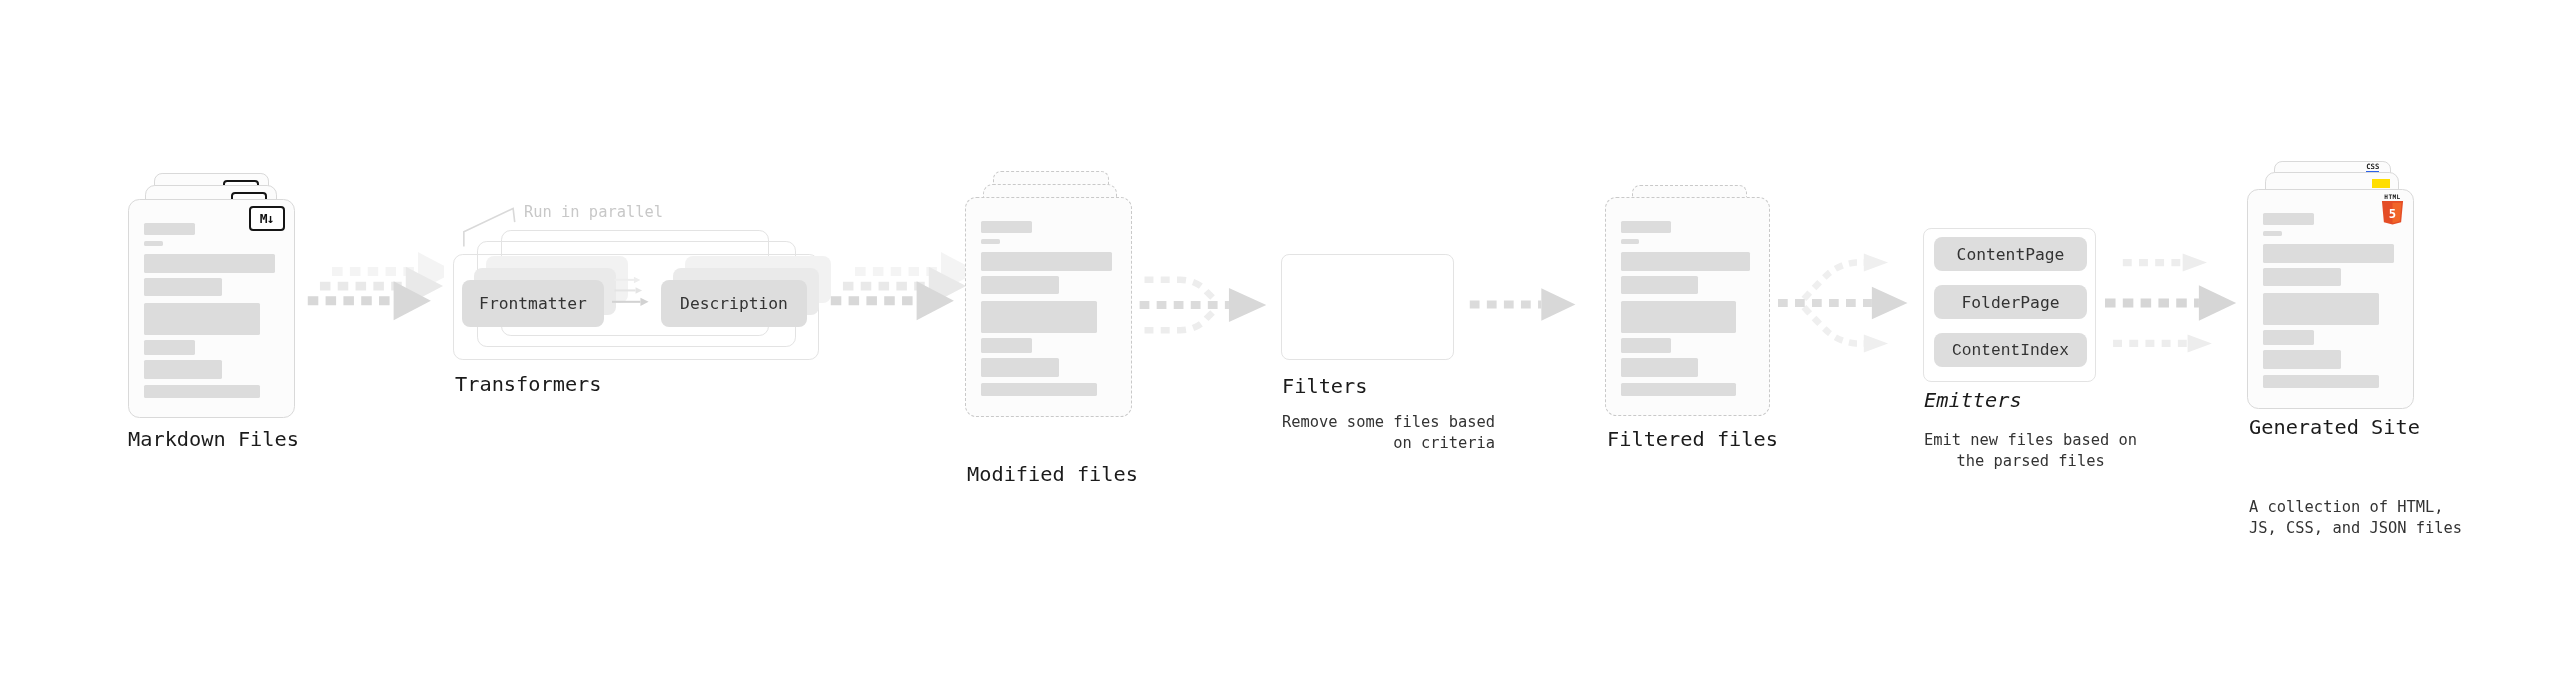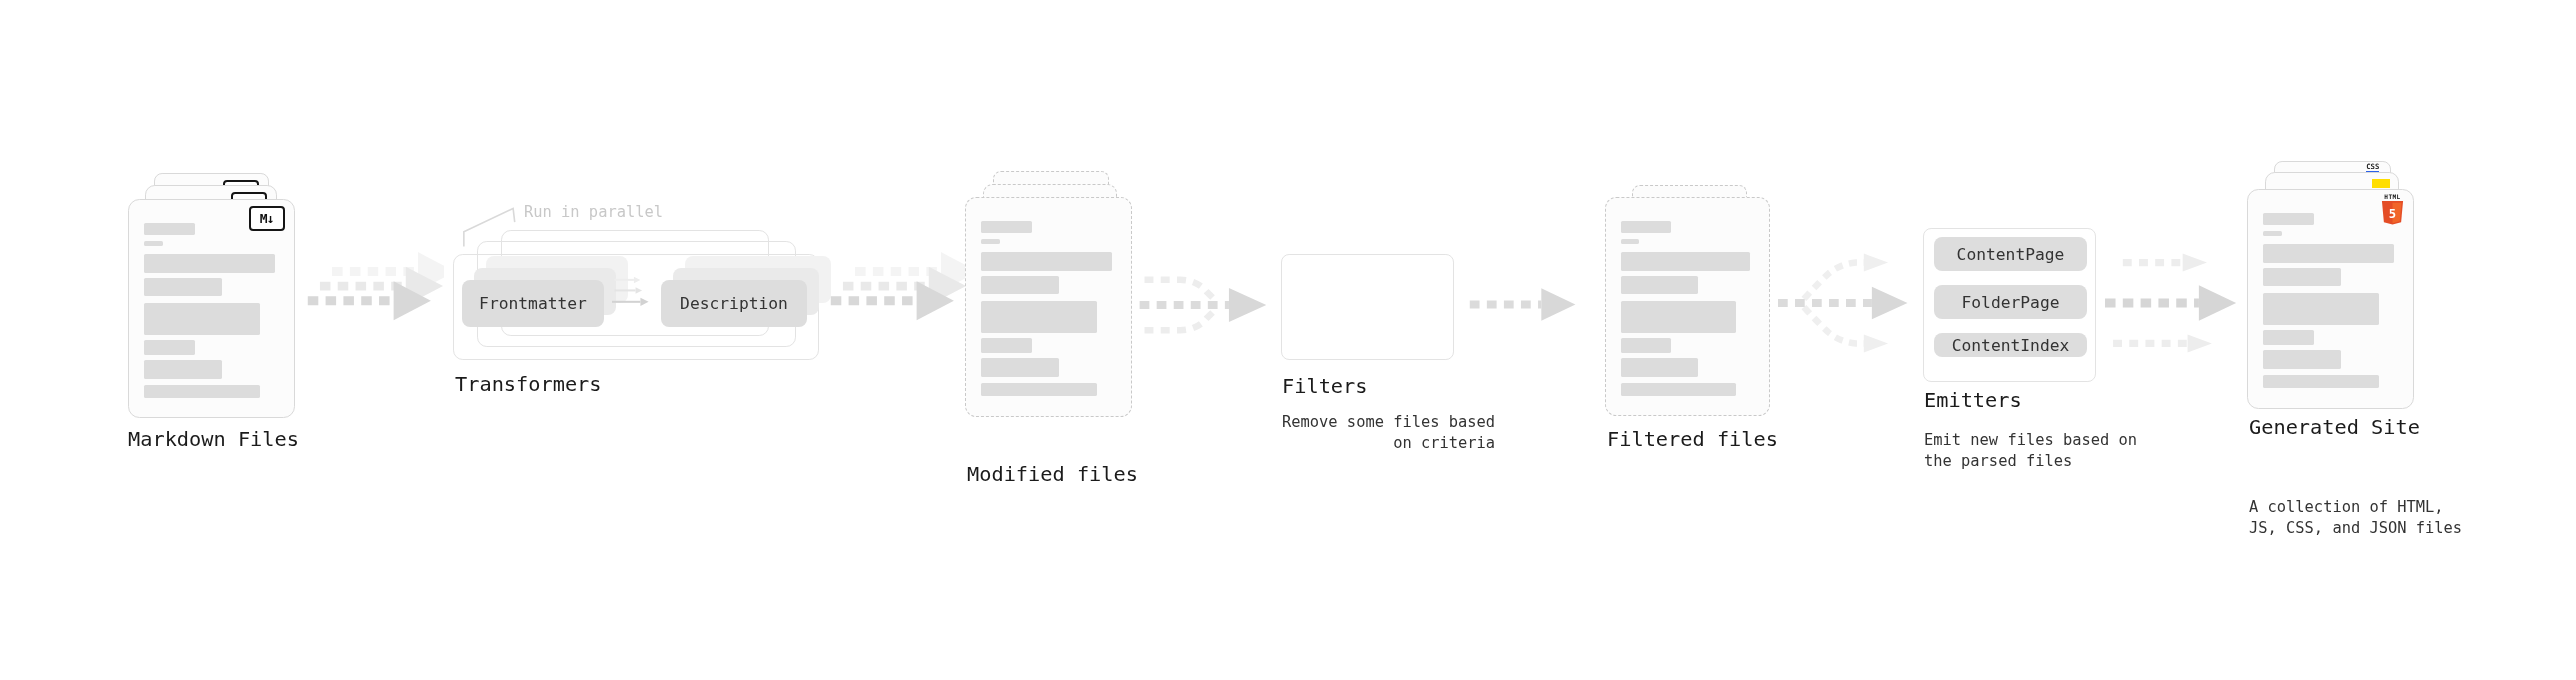--- a/index.html
+++ b/index.html
@@ -185,23 +185,23 @@
       <path d="M34,68 Q52,88 64,99 Q78,111 98,113 L108,113" stroke="#efefef" stroke-width="8" stroke-dasharray="10 8" fill="none"></path>
       <polygon points="108,102 138,113 108,124" fill="#efefef"></polygon>
       <line x1="2" y1="63" x2="118" y2="63" stroke="#dbdbdb" stroke-width="10" stroke-dasharray="12 9"></line>
       <polygon points="118,43 162,63 118,83" fill="#d8d8d8"></polygon>
     </svg>
   </div>
 
   <div class="box filled" style="left:1923px;top:228px;width:173px;height:154px;border-radius:8.1px;"></div>
   <div class="pill" style="left:1934px;top:237px;width:153px;height:34px;border-radius:8.1px;">ContentPage</div>
   <div class="pill" style="left:1934px;top:285px;width:153px;height:34px;border-radius:8.1px;">FolderPage</div>
-  <div class="pill" style="left:1934px;top:333px;width:153px;height:24px;border-radius:8.1px;">ContentIndex</div>
-  <div class="title" style="left:1924px;top:388px;">Emitters</div>
-  <div class="note" style="left:1924px;top:430px;">Emit new files based on
+  <div class="pill" style="left:1934px;top:333px;width:153px;height:34px;border-radius:8.1px;font-family:Liberation Mono, monospace;">ContentIndex</div>
+  <div class="title" style="left:1924px;top:388px;font-style:italic;">Emitters</div>
+  <div class="note" style="left:1924px;top:430px;text-align:center;">Emit new files based on
 the parsed files</div>
 
   <div class="abs" style="left:2103px;top:252px;">
     <svg width="140" height="102" viewBox="0 0 172 126">
       <line x1="24" y1="13" x2="98" y2="13" stroke="#ededed" stroke-width="9" stroke-dasharray="11 9"></line>
       <polygon points="98,2 128,13 98,24" fill="#ededed"></polygon>
       <line x1="2" y1="63" x2="118" y2="63" stroke="#d6d6d6" stroke-width="11" stroke-dasharray="13 9"></line>
       <polygon points="118,41 164,63 118,85" fill="#d6d6d6"></polygon>
       <line x1="12" y1="113" x2="104" y2="113" stroke="#ededed" stroke-width="9" stroke-dasharray="11 9"></line>
       <polygon points="104,102 134,113 104,124" fill="#ededed"></polygon>

